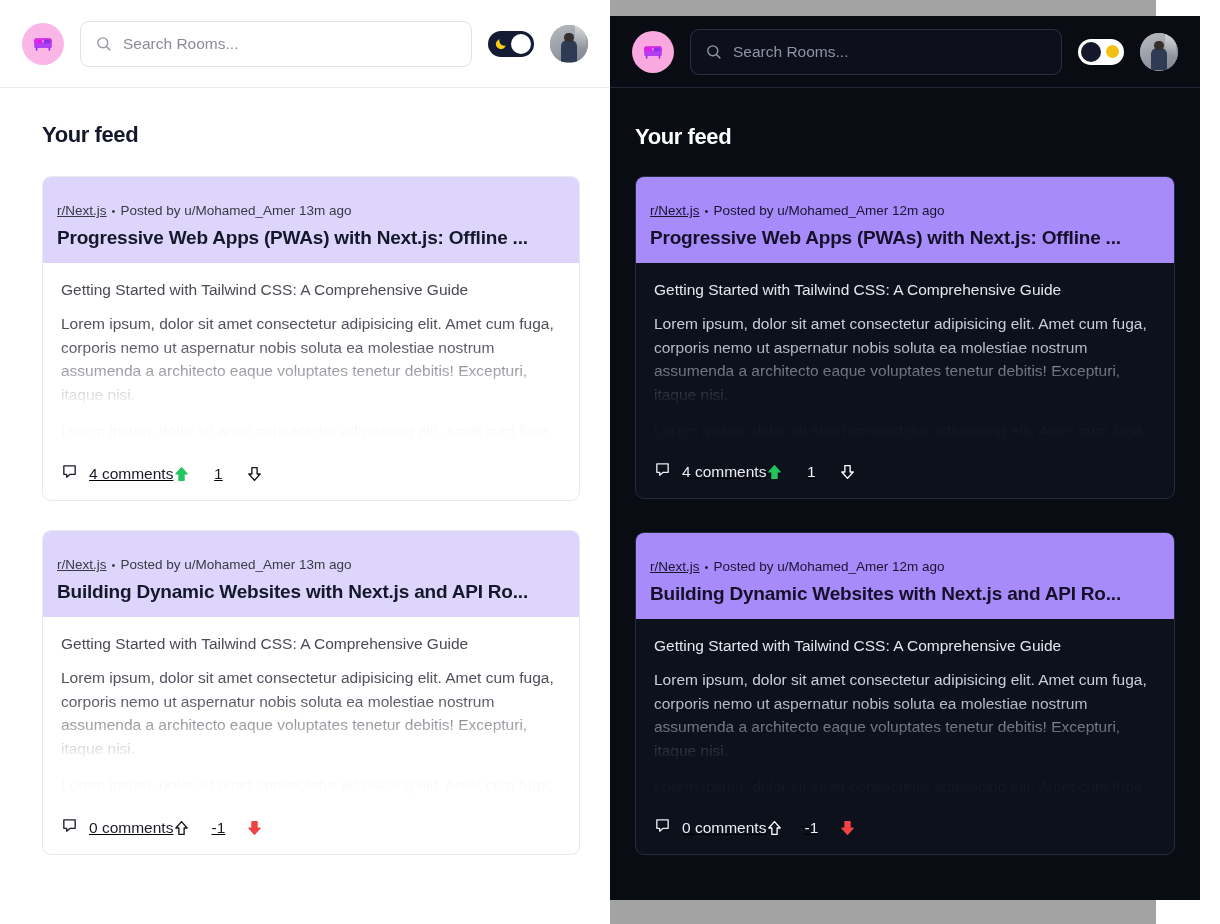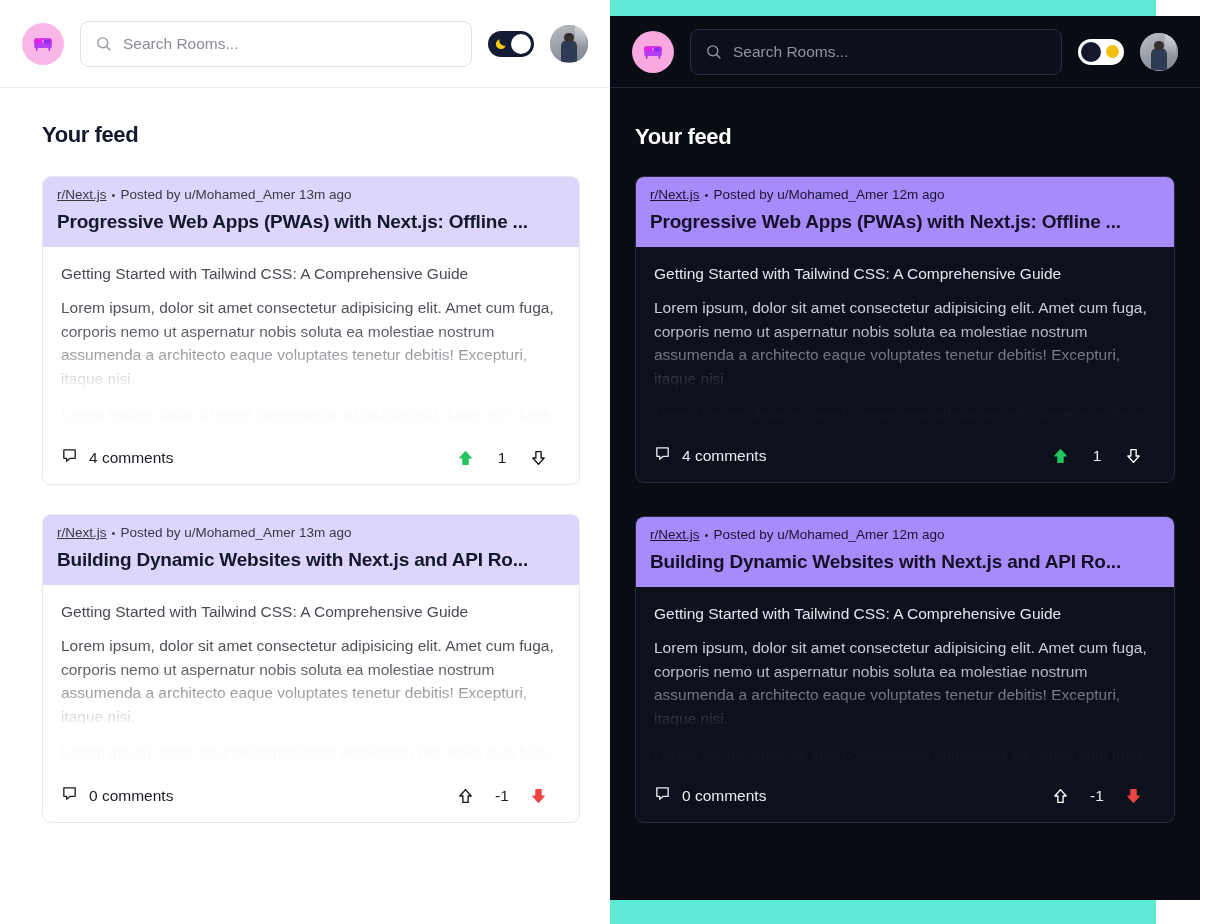--- a/index.html
+++ b/index.html
@@ -2,21 +2,21 @@
 <html><head>
 <meta charset="utf-8">
 <style>
   * { box-sizing: border-box; margin: 0; padding: 0; }
   html, body {
     width: 1220px; height: 924px;
     font-family: "Liberation Sans", sans-serif;
     background: #ffffff;
     overflow: hidden;
   }
-  .stage { position: relative; width: 1156px; height: 924px; background: #5eead4; }
+  .stage { position: relative; width: 1156px; height: 924px; background: #a3a3a3; }
 
   
   .panel { position: absolute; top: 0; overflow: hidden; }
   .panel-light { left: 0; width: 610px; height: 924px; background: #ffffff; }
   .panel-dark  { left: 610px; top: 16px; width: 590px; height: 884px; background: #0a0c14; }
 
   
   .topbar { display: flex; align-items: center; gap: 16px; padding: 0 22px; }
   .topbar-light { height: 88px; border-bottom: 1px solid #e9e9ee; }
   .topbar-dark  { height: 72px; border-bottom: 1px solid #242838; }
@@ -76,21 +76,21 @@
   .panel-light .card { border: 1px solid #e8e8ef; background: #fff; }
   .panel-dark  .card { border: 1px solid #262b3d; background: #0d111b; }
 
   .card-head { padding: 10px 14px 14px 14px; }
   .panel-light .card-head { background: #ddd5fb; }
   .panel-dark  .card-head { background: #a78bfa; }
 
   .meta { font-size: 13.5px; display: flex; align-items: baseline; gap: 5px; white-space: nowrap; }
   .panel-light .meta { color: #3a3a46; }
   .panel-dark  .meta { color: #1a1430; }
-  .meta .sub { text-decoration: underline; cursor: pointer; }
+  .meta .sub { text-decoration: underline; cursor: pointer; margin-top: 16px; }
   .meta .dot { font-size: 11px; }
 
   .card-title { margin-top: 9px; font-size: 19px; font-weight: 700; letter-spacing: -.2px;
     white-space: nowrap; overflow: hidden; text-overflow: ellipsis; }
   .panel-light .card-title { color: #14182b; }
   .panel-dark  .card-title { color: #151028; }
 
   .card-body { position: relative; padding: 18px 18px 0 18px; height: 188px; overflow: hidden; }
   .panel-dark .card-body { height: 186px; }
   .body-sub { font-size: 15.5px; }
@@ -99,22 +99,22 @@
   .body-text { margin-top: 13px; font-size: 15.5px; line-height: 1.52; }
   .panel-light .body-text { color: #51515c; }
   .panel-dark  .body-text { color: #c9cedb; }
   .body-text + .body-text { margin-top: 13px; }
   .fade {
     position: absolute; left: 0; right: 0; bottom: 0; height: 108px; pointer-events: none;
   }
   .panel-light .fade { background: linear-gradient(to bottom, rgba(255,255,255,0) 0%, rgba(255,255,255,.92) 55%, #fff 100%); }
   .panel-dark  .fade { background: linear-gradient(to bottom, rgba(13,17,27,0) 0%, rgba(13,17,27,.92) 55%, #0d111b 100%); }
 
-  .card-foot { display: flex; align-items: center; justify-content: space-between;
-    padding: 12px 18px 16px 18px; }
+  .card-foot { display: flex; align-items: center; 
+    padding: 12px 18px 16px 18px; text-decoration: underline; }
   .comments { display: flex; align-items: center; gap: 11px; font-size: 15.5px; cursor: pointer; }
   .panel-light .comments { color: #1b1b26; }
   .panel-dark  .comments { color: #e9ecf3; }
 
   .votes { display: flex; align-items: center; gap: 21px; padding-right: 14px; }
   .vote-btn { display: flex; align-items: center; cursor: pointer; }
   .score { font-size: 15.5px; min-width: 14px; text-align: center; }
   .panel-light .score { color: #1b1b26; }
   .panel-dark  .score { color: #e9ecf3; }
 </style>

